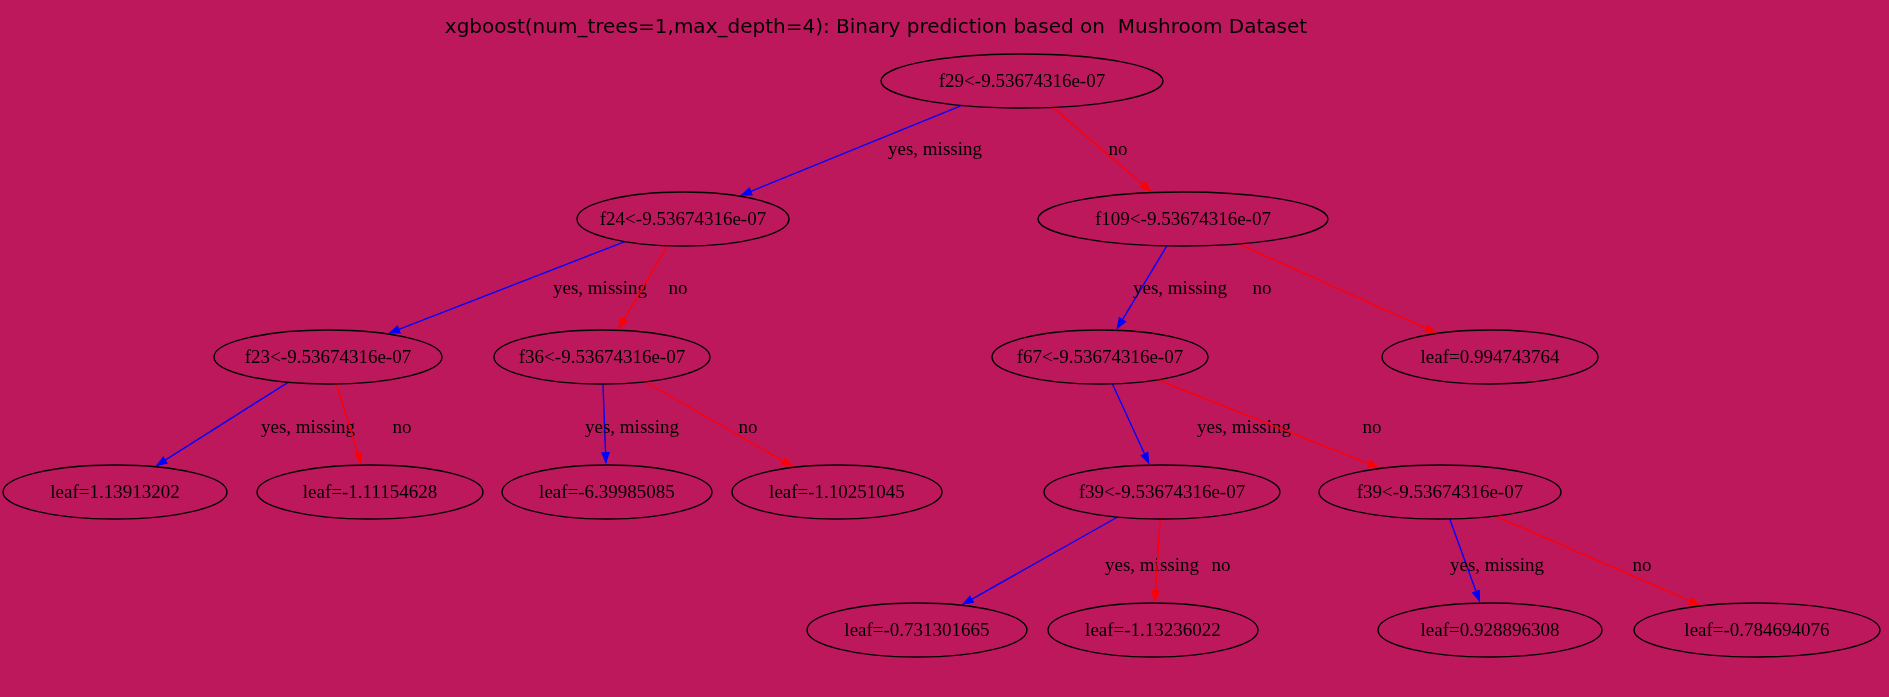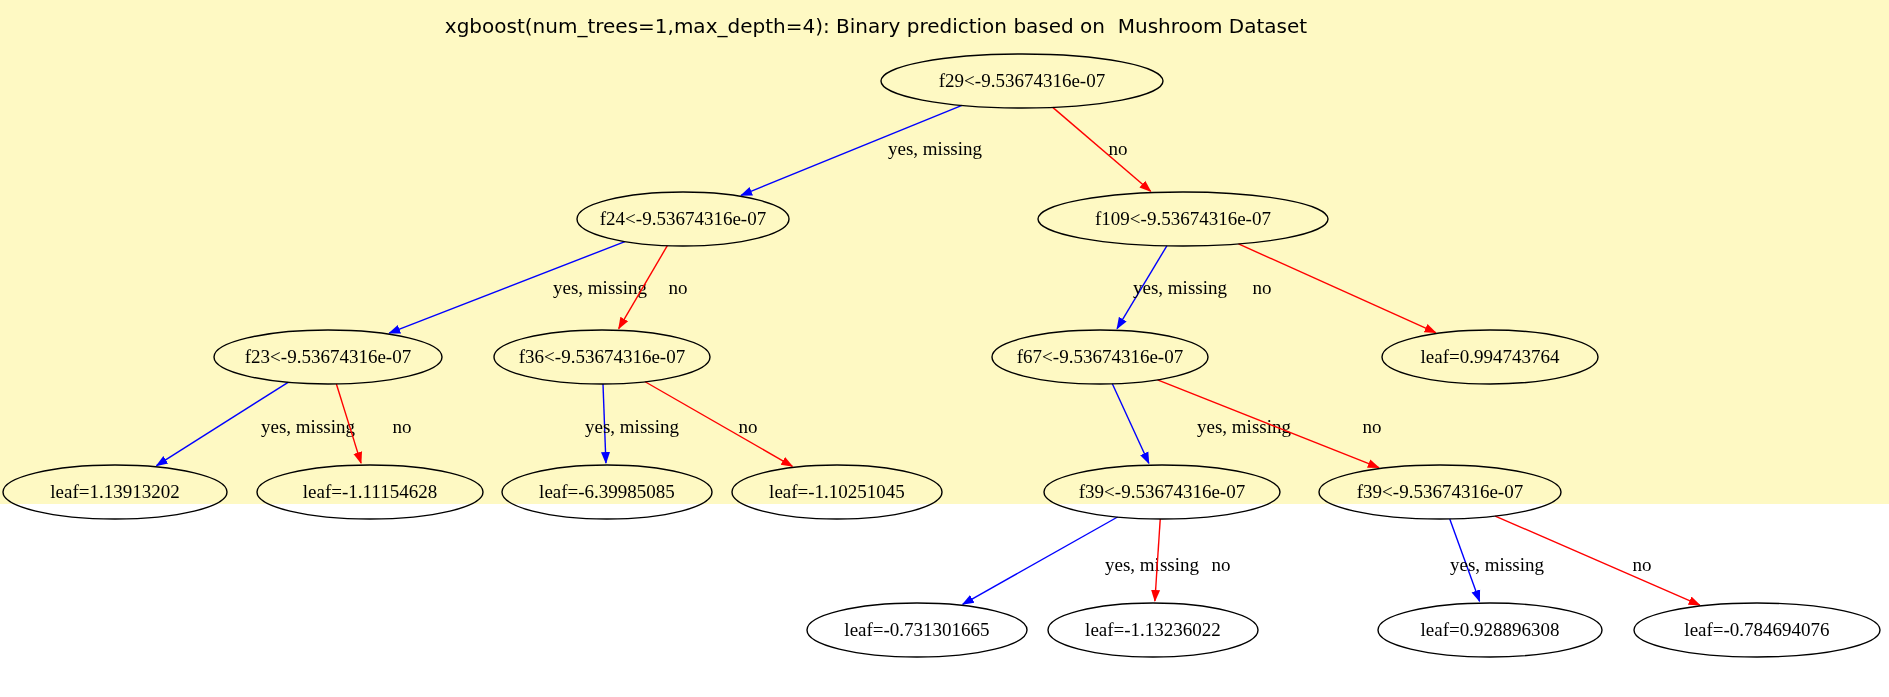--- a/index.html
+++ b/index.html
@@ -6,22 +6,22 @@
     margin: 0;
     padding: 0;
     background: #ffffff;
     width: 1889px;
     height: 697px;
     overflow: hidden;
   }
   .canvas {
     position: relative;
     width: 1889px;
-    height: 504px;
-    background: #fef9c3;
+    height: 697px;
+    background: #be185d;
     text-align: center;
   }
   svg text {
     white-space: pre;
   }
   .diagram-title {
     font-family: "DejaVu Sans", "Liberation Sans", sans-serif;
     font-size: 20px;
     fill: #000000;
   }

